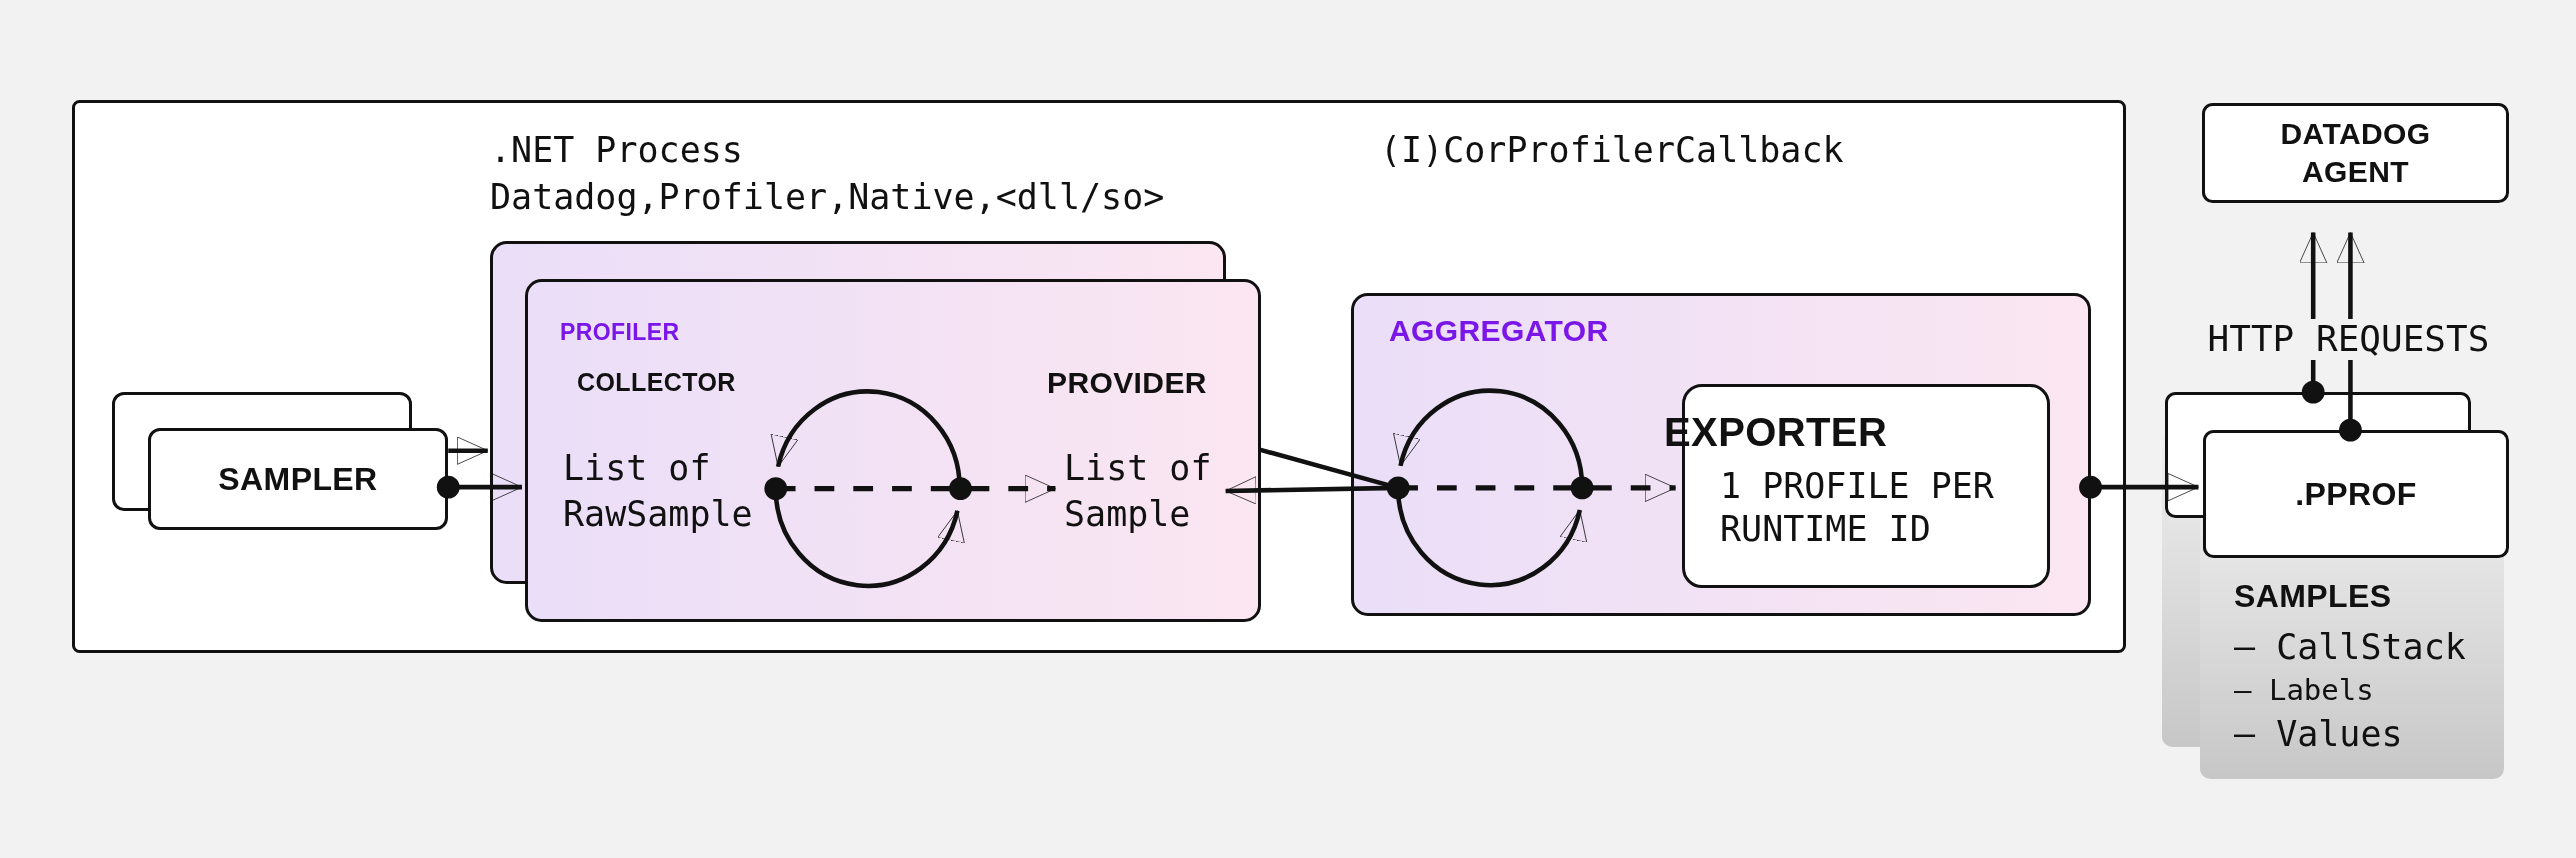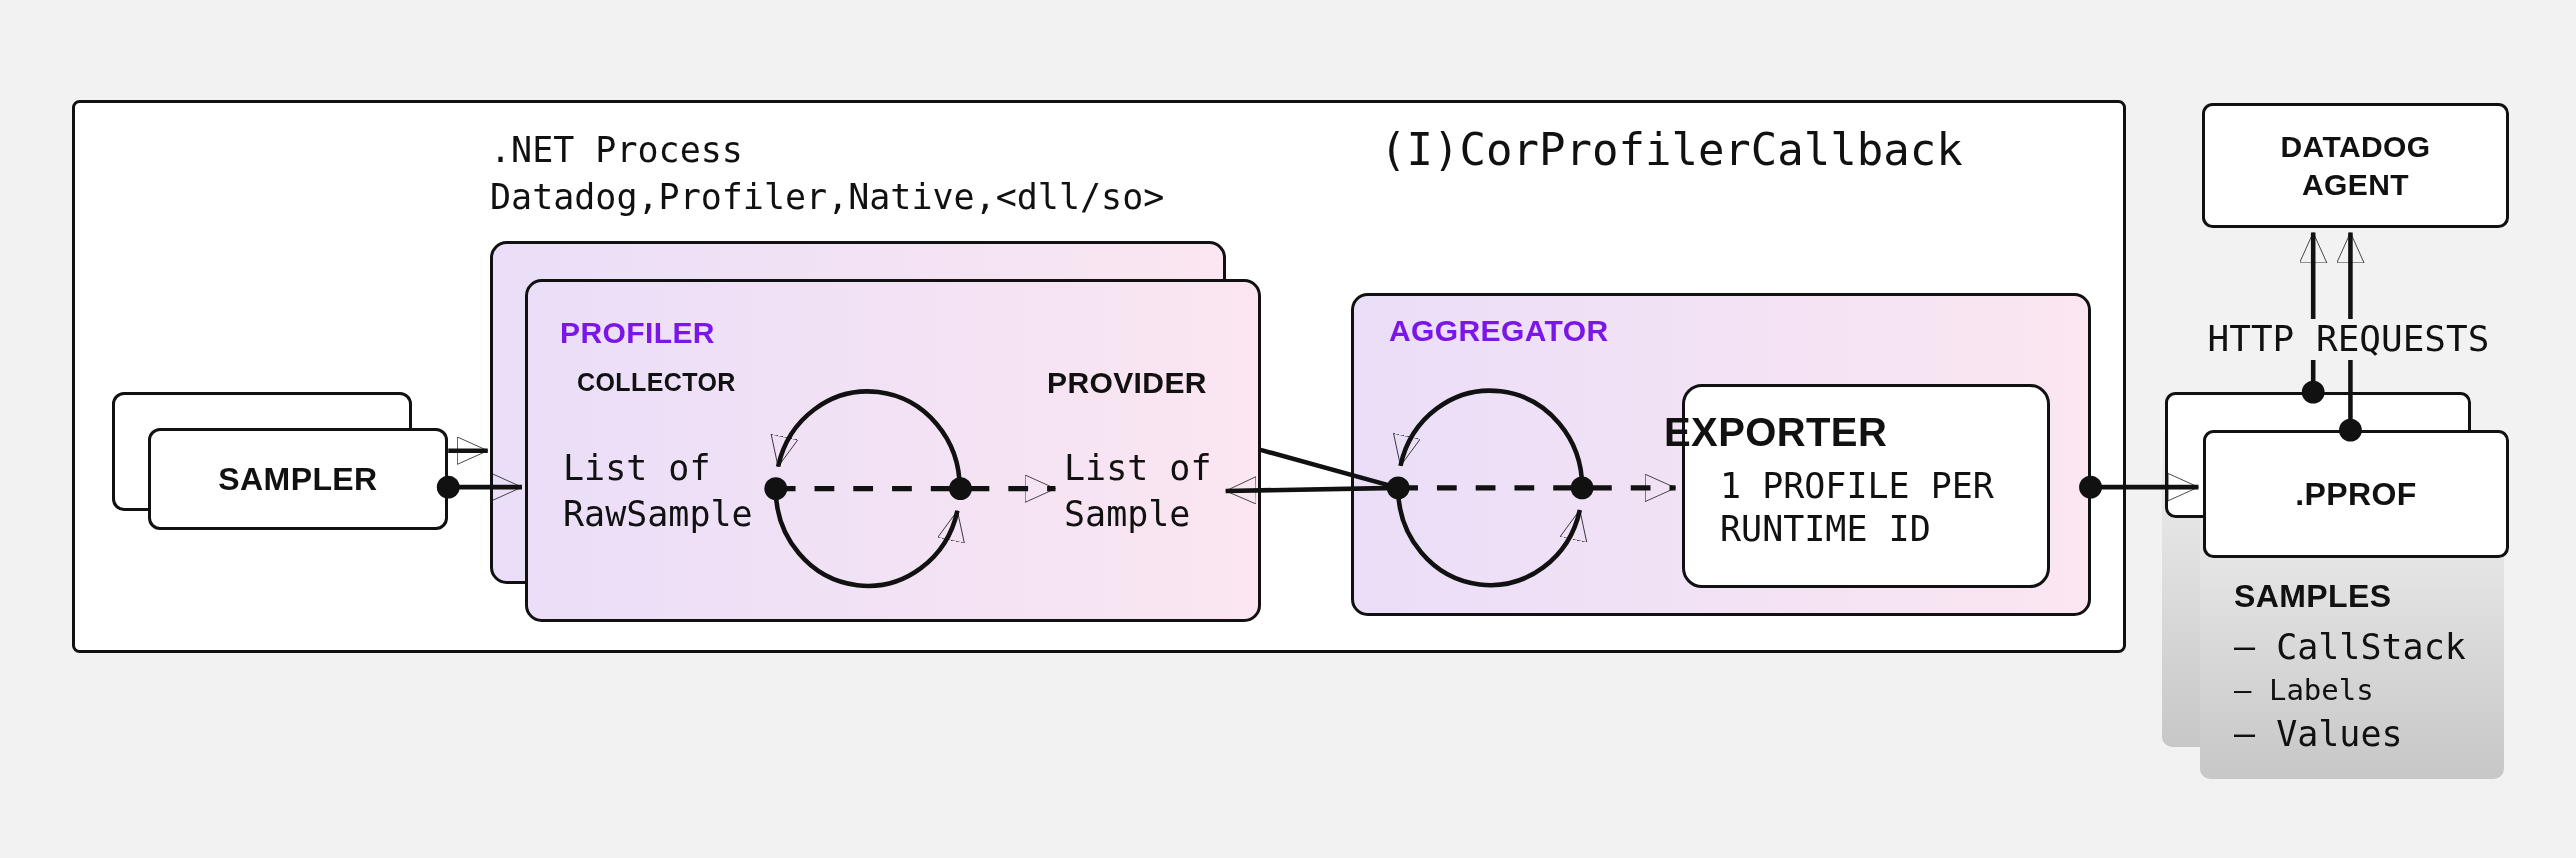--- a/index.html
+++ b/index.html
@@ -23,25 +23,25 @@
 </style>
 </head>
 <body>
 
 <div id="stage">
 
   <div class="box" style="left:72px;top:100px;width:2054px;height:553px;border-width:3px;border-radius:7.6px;"></div>
 
   <div class="mono" style="left:490px;top:178px;font-size:35px;line-height:38px;">Datadog,Profiler,Native,&lt;dll/so&gt;</div>
   <div class="mono" style="left:490px;top:131px;font-size:35px;line-height:38px;">.NET Process</div>
-  <div class="mono" style="left:1380px;top:131px;font-size:44px;line-height:38px;">(I)CorProfilerCallback</div>
+  <div class="mono" style="left:1380px;top:131px;font-size:35px;line-height:38px;">(I)CorProfilerCallback</div>
 
   <div class="box grad" style="left:490px;top:241px;width:736px;height:343px;border-radius:16.7px;"></div>
   <div class="box grad" style="left:525px;top:279px;width:736px;height:343px;border-radius:16.7px;"></div>
-  <div class="bold purple" style="left:560px;top:316px;font-size:30px;line-height:33px;">PROFILER</div>
+  <div class="bold purple" style="left:560px;top:316px;font-size:23px;line-height:33px;">PROFILER</div>
   <div class="bold" style="left:577px;top:366px;font-size:25px;line-height:33px;">COLLECTOR</div>
   <div class="bold" style="left:1047px;top:366px;font-size:30px;line-height:33px;">PROVIDER</div>
   <div class="mono" style="left:563px;top:445px;font-size:35px;line-height:46px;">List of
 RawSample</div>
   <div class="mono" style="left:1064px;top:445px;font-size:35px;line-height:46px;">List of
 Sample</div>
 
   <div class="box grad" style="left:1351px;top:293px;width:740px;height:323px;border-radius:16.7px;"></div>
   <div class="bold purple" style="left:1389px;top:314px;font-size:30px;line-height:33px;">AGGREGATOR</div>
   <div class="box" style="left:1682px;top:384px;width:368px;height:204px;border-radius:20px;"></div>
@@ -58,21 +58,21 @@
   <div class="shadowpanel" style="left:2200px;top:475px;width:304px;height:304px;border-radius:10.6px;"></div>
   <div class="box" style="left:2165px;top:392px;width:306px;height:126px;border-radius:10.6px;"></div>
   <div class="box center" style="left:2203px;top:430px;width:306px;height:128px;border-radius:10.6px;">
     <span class="bold" style="position:static;font-size:32px;">.PPROF</span>
   </div>
   <div class="bold" style="left:2234px;top:579px;font-size:32px;line-height:35px;">SAMPLES</div>
   <div class="mono" style="left:2234px;top:628px;font-size:35px;line-height:38px;">– CallStack</div>
   <div class="mono" style="left:2234px;top:671px;font-size:29px;line-height:38px;">– Labels</div>
   <div class="mono" style="left:2234px;top:715px;font-size:35px;line-height:38px;">– Values</div>
 
-  <div class="box center" style="left:2202px;top:103px;width:307px;height:125px;border-radius:10.6px;">
+  <div class="box center" style="left:2202px;top:103px;width:307px;height:100px;border-radius:10.6px;">
     <span class="bold" style="position:static;font-size:30px;line-height:38px;">DATADOG
 AGENT</span>
   </div>
 
   <svg id="svg-overlay" width="2576" height="858" viewBox="0 0 3388 1129">
     <defs>
       <marker id="ah" markerUnits="userSpaceOnUse" markerWidth="44" markerHeight="40" refX="40" refY="18" orient="auto">
         <path d="M0,0 L40,18 L0,36 Z" fill="#111" stroke="none"></path>
       </marker>
     </defs>

